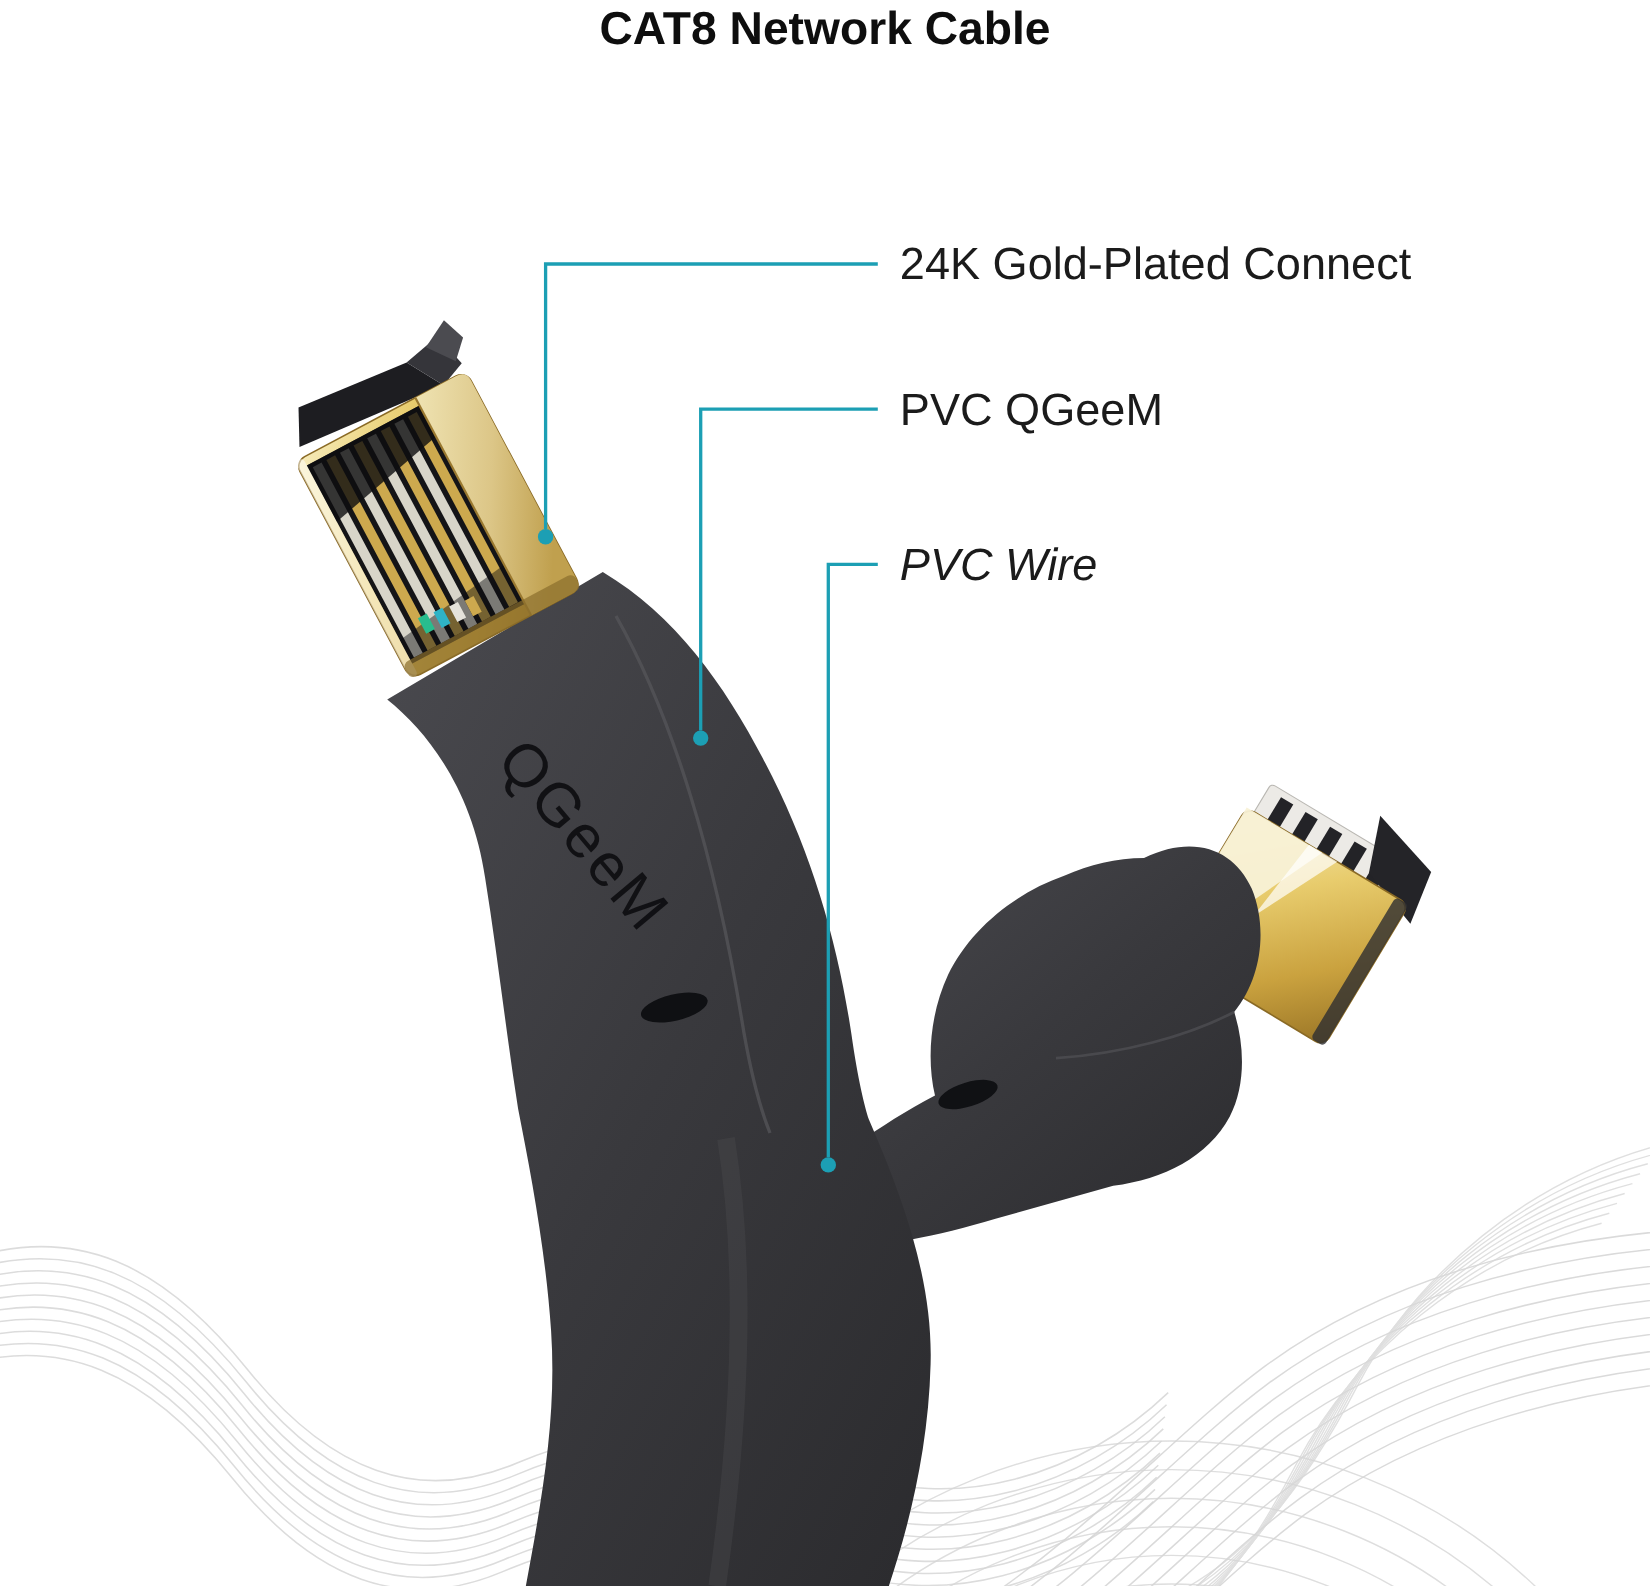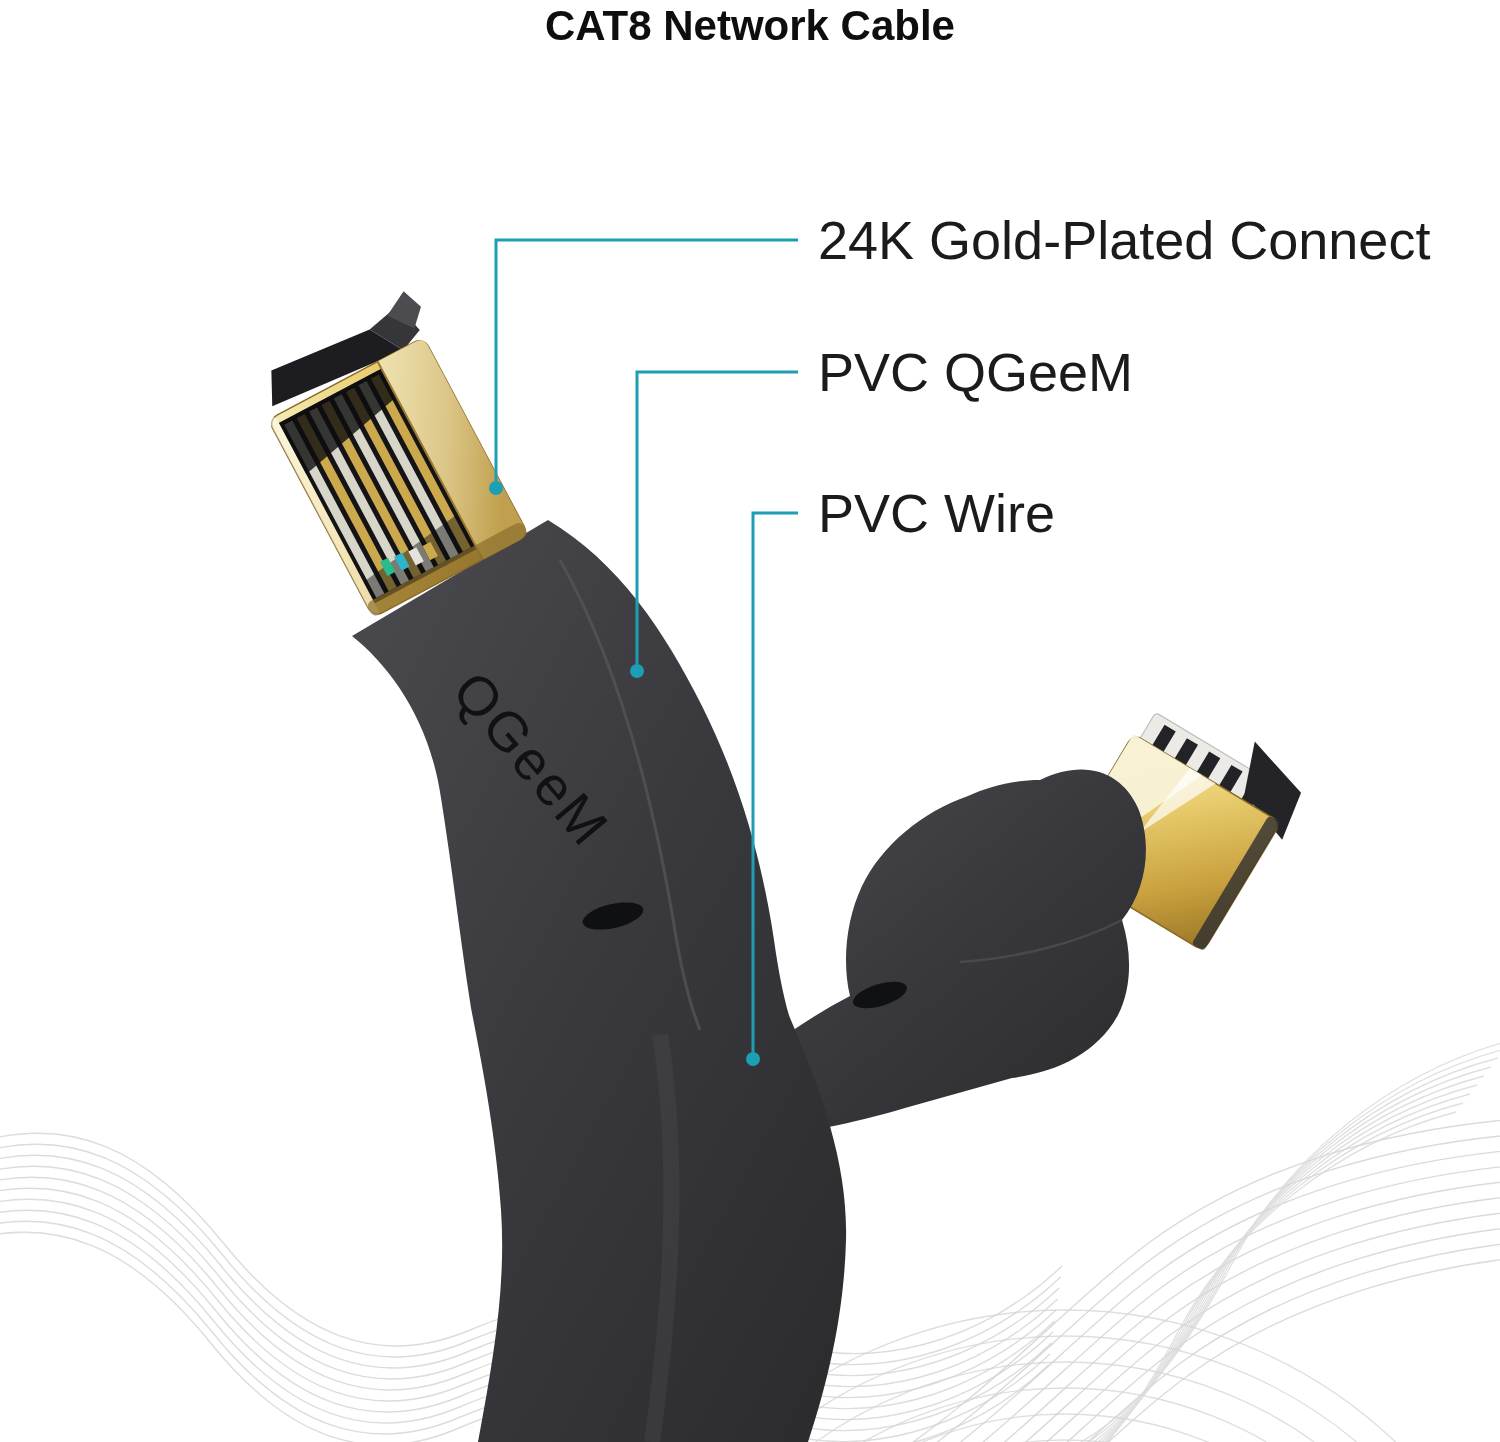--- a/index.html
+++ b/index.html
@@ -23,28 +23,28 @@
     color: #0e0e0e;
     margin: 0;
   }
   .scene {
     position: absolute;
     inset: 0;
   }
   .callout-label {
     position: absolute;
     left: 818px;
-    font-size: 54px;
+    font-size: 41px;
     line-height: 46px;
     color: #1b1b1b;
     white-space: nowrap;
   }
   .callout-label.l1 { top: 217px; }
   .callout-label.l2 { top: 349px; }
-  .callout-label.l3 { top: 490px; }
+  .callout-label.l3 { top: 490px; font-style: italic; }
 </style>
 </head>
 <body>
 
 <div id="stage">
 
   <h1 class="page-title">CAT8 Network Cable</h1>
 
   <svg class="scene" viewBox="0 0 1500 1442" xmlns="http://www.w3.org/2000/svg">
     <defs>

